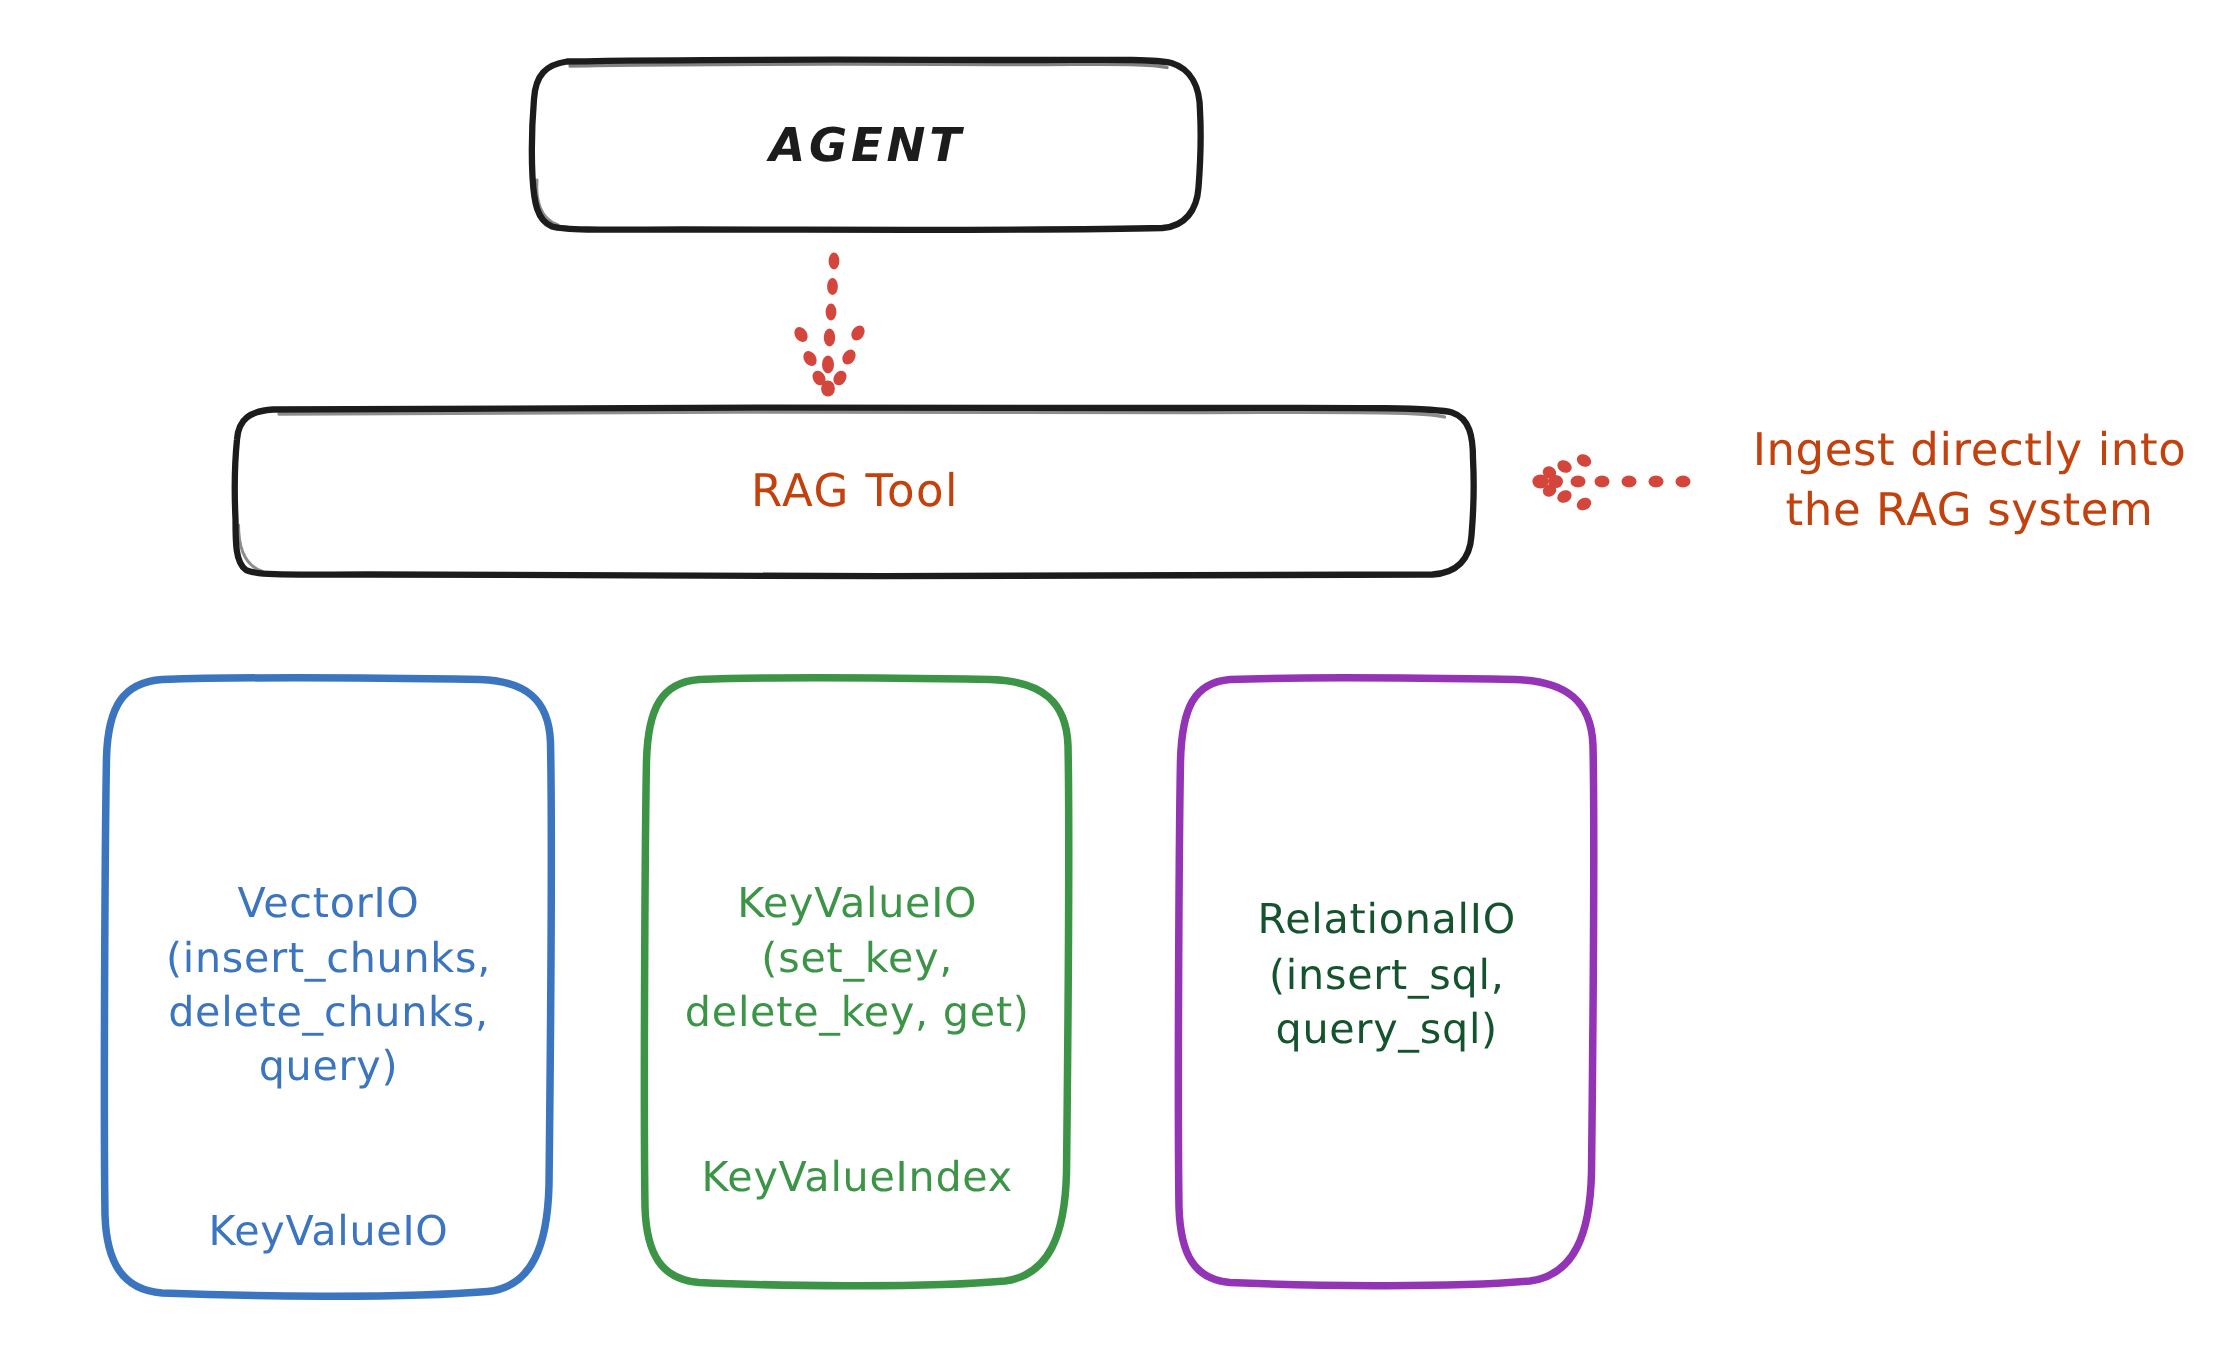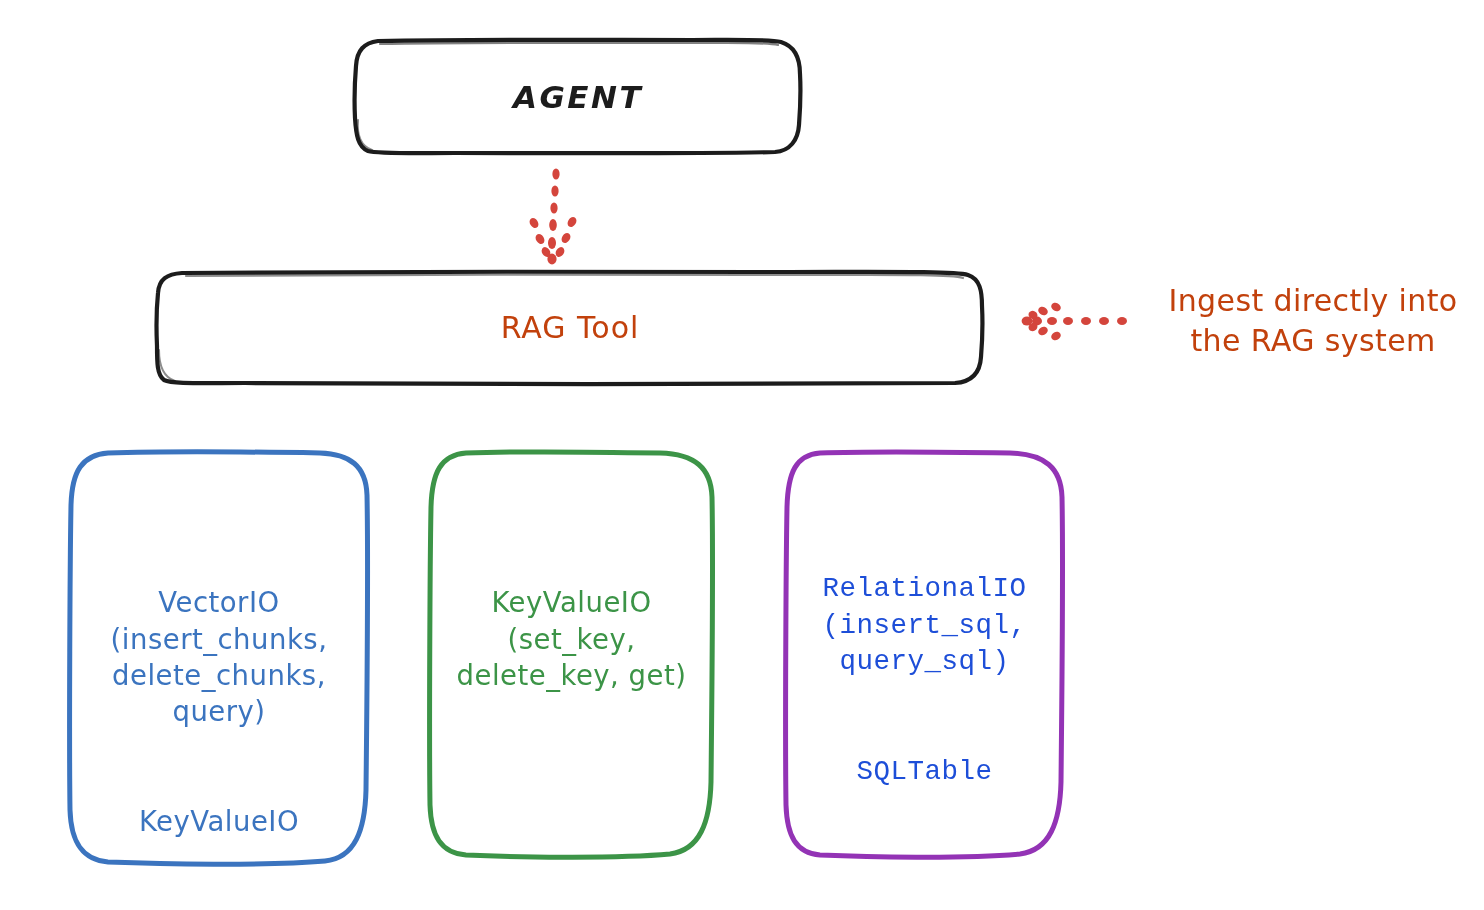--- a/index.html
+++ b/index.html
@@ -59,21 +59,21 @@
   
   .leaf {
     font-size: 27.5px;
     line-height: 1.32;
     align-items: flex-start;
     padding-top: 96px;
     box-sizing: border-box;
   }
   .box-vector { left: 70px;  top: 452px; width: 298px; height: 412px; color: #3b74bf; }
   .box-kv     { left: 430px; top: 452px; width: 283px; height: 404px; color: #3c9447; }
-  .box-rel    { left: 786px; top: 439px; width: 277px; height: 404px; color: #1d4ed8; font-family: Liberation Mono, monospace; }
+  .box-rel    { left: 786px; top: 463px; width: 277px; height: 404px; color: #14532d; }
 
   .leaf .primary { display: block; }
   .leaf .secondary { display: block; margin-top: 1.35em; }
 
   
   .annotation {
     position: absolute;
     left: 1148px;
     top: 281px;
     width: 330px;
@@ -183,28 +183,28 @@
 query)</span>
       <span class="secondary">KeyValueIO</span>
     </div>
   </div>
 
   <div class="node-label leaf box-kv">
     <div>
       <span class="primary">KeyValueIO
 (set_key,
 delete_key, get)</span>
+      <span class="secondary">KeyValueIndex</span>
     </div>
   </div>
 
   <div class="node-label leaf box-rel">
     <div>
       <span class="primary">RelationalIO
 (insert_sql,
 query_sql)</span>
-      <span class="secondary">SQLTable</span>
     </div>
   </div>
 
   <div class="annotation">Ingest directly into
 the RAG system</div>
 
 </div>
 
 </body></html>

